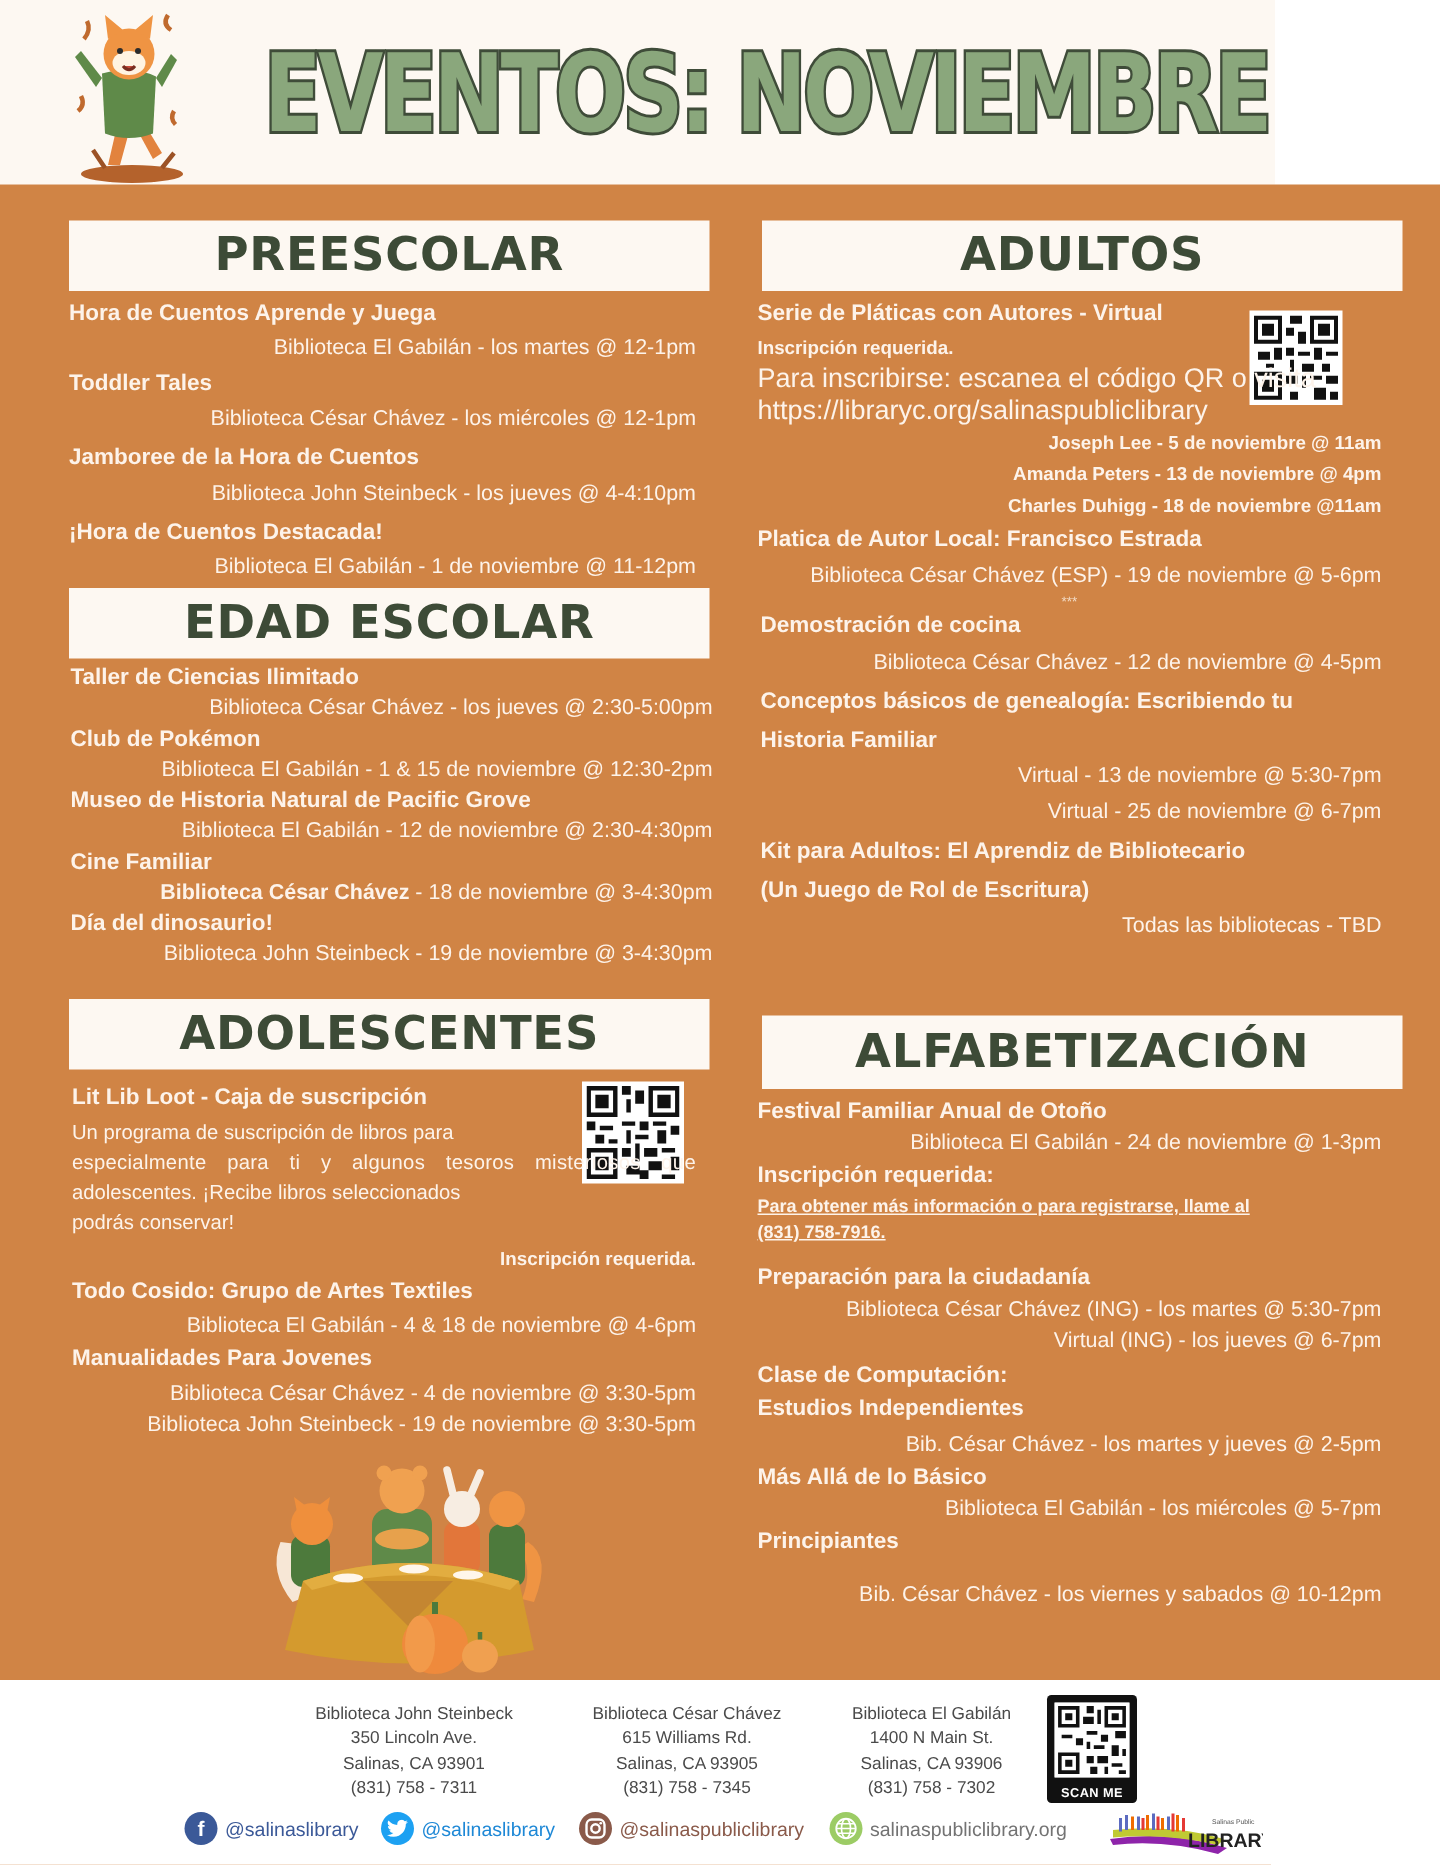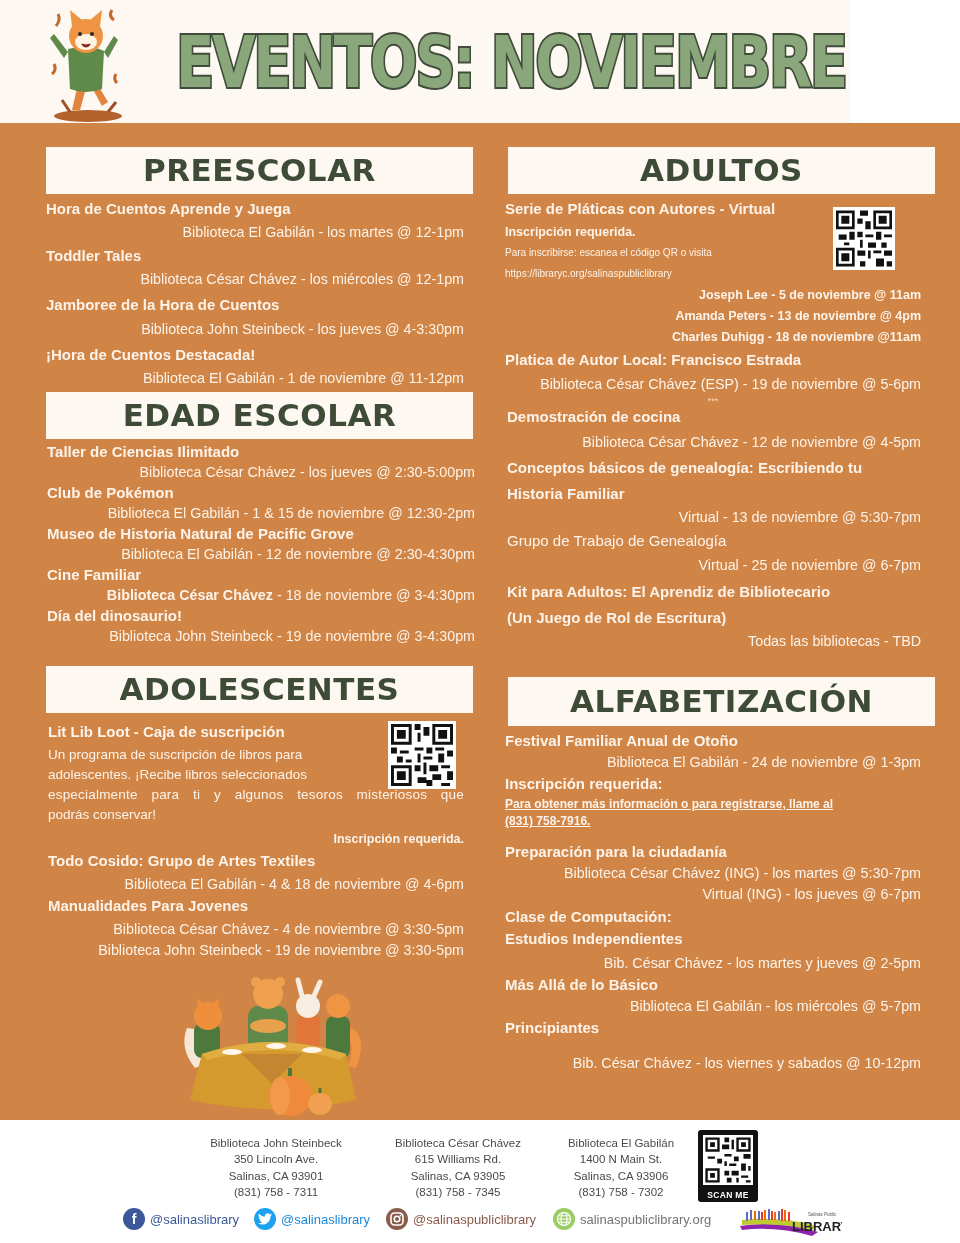--- a/index.html
+++ b/index.html
@@ -17,21 +17,21 @@
 
   .sec-head { position: absolute; background: #fdf8f2; color: #3d4b37;
     font-family: "DejaVu Sans", sans-serif; font-weight: bold; text-align: center;
     font-size: 31px; line-height: 46px; height: 47px; letter-spacing: 0.5px; }
 
   .col { position: absolute; color: #fdf3ea; }
   .ev-title { font-weight: bold; font-size: 15px; line-height: 20px; white-space: nowrap; }
   .ev-detail { font-size: 14.3px; line-height: 21px; text-align: right; white-space: nowrap; }
   .ev-plain { font-size: 13.5px; line-height: 20px; }
   .ev-small-bold { font-weight: bold; font-size: 12.5px; line-height: 20px; }
-  .ev-small { font-size: 10px; line-height: 21px; }
+  .ev-small { font-size: 18px; line-height: 21px; }
   .underlined { text-decoration: underline; font-weight: bold; font-size: 12px; line-height: 17px; }
   .stars { text-align: center; font-size: 9px; line-height: 12px; color: #f3dcc6; }
 
   .qr { position: absolute; background: #fff; padding: 3px; }
   .qr svg { display: block; }
 
   .footer { position: absolute; left: 0; top: 1120px; width: 960px; height: 147px; background: #fff; border-radius: 10px; }
   .lib { position: absolute; top: 15px; text-align: center; color: #4a4a4a; font-size: 11.5px; line-height: 16.3px; }
   .social { position: absolute; top: 87px; height: 24px; display: flex; align-items: center; gap: 5px; font-size: 13px; white-space: nowrap; }
   .social .ico { width: 22px; height: 22px; border-radius: 50%; display: flex; align-items: center; justify-content: center; color: #fff; font-weight: bold; font-size: 14px; }
@@ -65,21 +65,21 @@
 
 <div class="main"></div>
 
 <div class="sec-head" style="left:46px; top:147px; width:427px;">PREESCOLAR</div>
 <div class="col" style="left:46px; top:199px; width:418px;">
   <div class="ev-title" style="margin-bottom:3px;">Hora de Cuentos Aprende y Juega</div>
   <div class="ev-detail" style="margin-bottom:3px;">Biblioteca El Gabilán - los martes @ 12-1pm</div>
   <div class="ev-title" style="margin-bottom:3px;">Toddler Tales</div>
   <div class="ev-detail" style="margin-bottom:5px;">Biblioteca César Chávez - los miércoles @ 12-1pm</div>
   <div class="ev-title" style="margin-bottom:4px;">Jamboree de la Hora de Cuentos</div>
-  <div class="ev-detail" style="margin-bottom:5px;">Biblioteca John Steinbeck - los jueves @ 4-3:30pm</div>
+  <div class="ev-detail" style="margin-bottom:5px;">Biblioteca John Steinbeck - los jueves @ 4-4:10pm</div>
   <div class="ev-title" style="margin-bottom:3px;">¡Hora de Cuentos Destacada!</div>
   <div class="ev-detail">Biblioteca El Gabilán - 1 de noviembre  @ 11-12pm</div>
 </div>
 
 <div class="sec-head" style="left:46px; top:392px; width:427px;">EDAD ESCOLAR</div>
 <div class="col" style="left:47px; top:442px; width:428px;">
   <div class="ev-title">Taller de Ciencias Ilimitado</div>
   <div class="ev-detail">Biblioteca César Chávez - los jueves @ 2:30-5:00pm</div>
   <div class="ev-title">Club de Pokémon</div>
   <div class="ev-detail">Biblioteca El Gabilán - 1 &amp; 15 de noviembre @ 12:30-2pm</div>
@@ -94,22 +94,22 @@
 <div class="sec-head" style="left:46px; top:666px; width:427px;">ADOLESCENTES</div>
 <div class="qr" style="left:388px; top:721px; width:68px; height:68px;">
   <svg width="62" height="62" viewBox="0 0 21 21">
     <rect width="21" height="21" fill="#fff"></rect>
     <path fill="#111" d="M0 0h7v7H0zM1 1v5h5V1zM2 2h3v3H2zM14 0h7v7h-7zM15 1v5h5V1zM16 2h3v3h-3zM0 14h7v7H0zM1 15v5h5v-5zM2 16h3v3H2zM8 0h2v2H8zM11 1h2v3h-2zM9 3h1v3H9zM8 8h3v1H8zM12 8h2v2h-2zM15 8h3v1h-3zM19 9h2v2h-2zM0 8h2v2H0zM3 9h3v1H3zM9 10h1v3H9zM11 11h3v1h-3zM16 10h2v3h-2zM2 11h2v2H2zM5 12h2v1H5zM8 14h2v2H8zM11 13h1v4h-1zM13 14h3v2h-3zM17 14h3v1h-3zM19 16h2v3h-2zM14 17h3v2h-3zM9 18h3v2H9zM12 19h2v2h-2zM17 20h3v1h-3z"></path>
   </svg>
 </div>
 <div class="col" style="left:48px; top:722px; width:416px;">
   <div class="ev-title" style="margin-bottom:3px;">Lit Lib Loot - Caja de suscripción</div>
   <div class="ev-plain">Un programa de suscripción de libros para</div>
+  <div class="ev-plain" style="text-align:justify; text-align-last:justify; letter-spacing:0.2px;">especialmente para ti y algunos tesoros misteriosos que</div>
   <div class="ev-plain">adolescentes. ¡Recibe libros seleccionados</div>
-  <div class="ev-plain" style="text-align:justify; text-align-last:justify; letter-spacing:0.2px;">especialmente para ti y algunos tesoros misteriosos que</div>
   <div class="ev-plain">podrás conservar!</div>
   <div class="ev-small-bold" style="text-align:right; margin-top:4px; margin-bottom:2px;">Inscripción requerida.</div>
   <div class="ev-title" style="margin-bottom:3px;">Todo Cosido: Grupo de Artes Textiles</div>
   <div class="ev-detail" style="margin-bottom:1px;">Biblioteca El Gabilán - 4 &amp; 18 de noviembre @ 4-6pm</div>
   <div class="ev-title" style="margin-bottom:3px;">Manualidades Para Jovenes</div>
   <div class="ev-detail">Biblioteca César Chávez - 4 de noviembre @ 3:30-5pm</div>
   <div class="ev-detail">Biblioteca John Steinbeck - 19 de noviembre @ 3:30-5pm</div>
 </div>
 
 <svg style="position:absolute; left:172px; top:968px; width:200px; height:150px;" viewBox="0 0 200 150">
@@ -157,21 +157,20 @@
   <div class="ev-small-bold" style="text-align:right; line-height:21px;">Amanda Peters - 13 de noviembre @ 4pm</div>
   <div class="ev-small-bold" style="text-align:right; line-height:21px; margin-bottom:2px;">Charles Duhigg - 18 de noviembre @11am</div>
   <div class="ev-title" style="margin-bottom:4px;">Platica de Autor Local: Francisco Estrada</div>
   <div class="ev-detail" style="margin-top:1px;">Biblioteca César Chávez (ESP) - 19 de noviembre @ 5-6pm</div>
   <div class="stars">***</div>
   <div class="ev-title" style="margin-bottom:5px; margin-left:2px;">Demostración de cocina</div>
   <div class="ev-detail" style="margin-bottom:2px;">Biblioteca César Chávez - 12 de noviembre @ 4-5pm</div>
   <div class="ev-title" style="line-height:26px; margin-left:2px;">Conceptos básicos de genealogía: Escribiendo tu</div>
   <div class="ev-title" style="line-height:26px; margin-left:2px;">Historia Familiar</div>
   <div class="ev-detail" style="margin-bottom:3px;">Virtual - 13 de noviembre @ 5:30-7pm</div>
-  <div class="ev-title" style="font-weight:normal; margin-left:2px; margin-bottom:4px;">Grupo de Trabajo de Genealogía</div>
   <div class="ev-detail" style="margin-bottom:3px;">Virtual - 25 de noviembre @ 6-7pm</div>
   <div class="ev-title" style="line-height:26px; margin-left:2px;">Kit para Adultos: El Aprendiz de Bibliotecario</div>
   <div class="ev-title" style="line-height:26px; margin-left:2px;">(Un Juego de Rol de Escritura)</div>
   <div class="ev-detail">Todas las bibliotecas - TBD</div>
 </div>
 
 <div class="sec-head" style="left:508px; top:677px; width:427px; height:49px; line-height:49px;">ALFABETIZACIÓN</div>
 <div class="col" style="left:505px; top:731px; width:416px;">
   <div class="ev-title" style="margin-bottom:1px;">Festival Familiar Anual de Otoño</div>
   <div class="ev-detail" style="margin-bottom:1px;">Biblioteca El Gabilán - 24 de noviembre @ 1-3pm</div>

